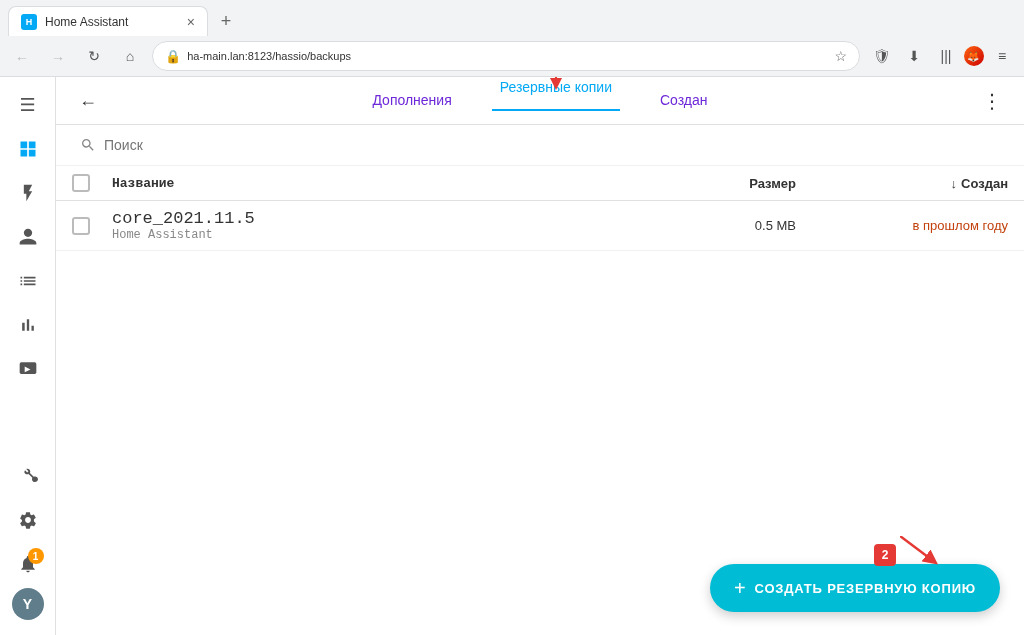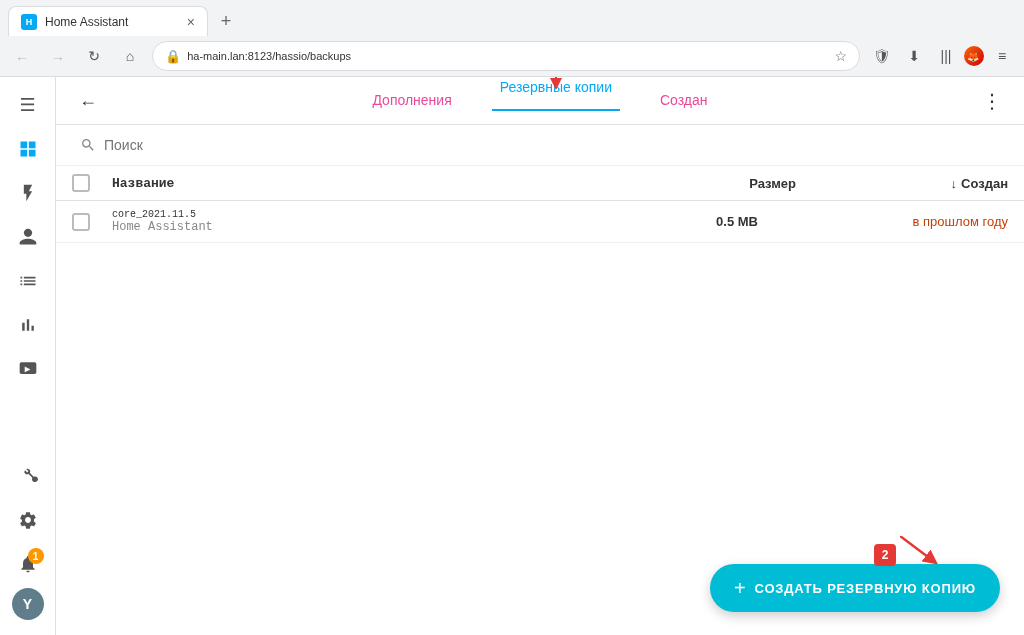--- a/index.html
+++ b/index.html
@@ -175,21 +175,21 @@
     }
     .nav-tabs {
       display: flex;
       flex: 1;
       justify-content: center;
       gap: 32px;
     }
     .nav-tab {
       padding: 14px 8px;
       font-size: 14px;
-      color: #ec4899;
+      color: #6d28d9;
       cursor: pointer;
       border-bottom: 2px solid transparent;
       text-decoration: none;
     }
     .nav-tab.active {
       color: #03a9f4;
       border-bottom-color: #03a9f4;
     }
     .more-btn {
       width: 32px; height: 32px;
@@ -234,23 +234,23 @@
       width: 180px; text-align: right;
       display: flex; align-items: center; justify-content: flex-end; gap: 4px;
     }
     .table-row {
       display: flex;
       align-items: center;
       padding: 8px 16px;
       border-bottom: 1px solid #f0f0f0;
       font-size: 13px;
     }
-    .row-name-main { font-size: 10px; color: #333; }
+    .row-name-main { font-size: 17px; color: #333; }
     .row-name-sub { font-size: 12px; color: #888; }
-    .row-size { width: 150px; text-align: center; padding-right: 32px; color: #333; font-weight: bold; }
+    .row-size { width: 150px; text-align: right; padding-right: 32px; color: #333; }
     .row-date { width: 180px; text-align: right; color: #c2410c; }
 
     
     .fab-container {
       position: absolute;
       bottom: 24px;
       right: 24px;
     }
     .fab-btn {
       background: #00bcd4;

